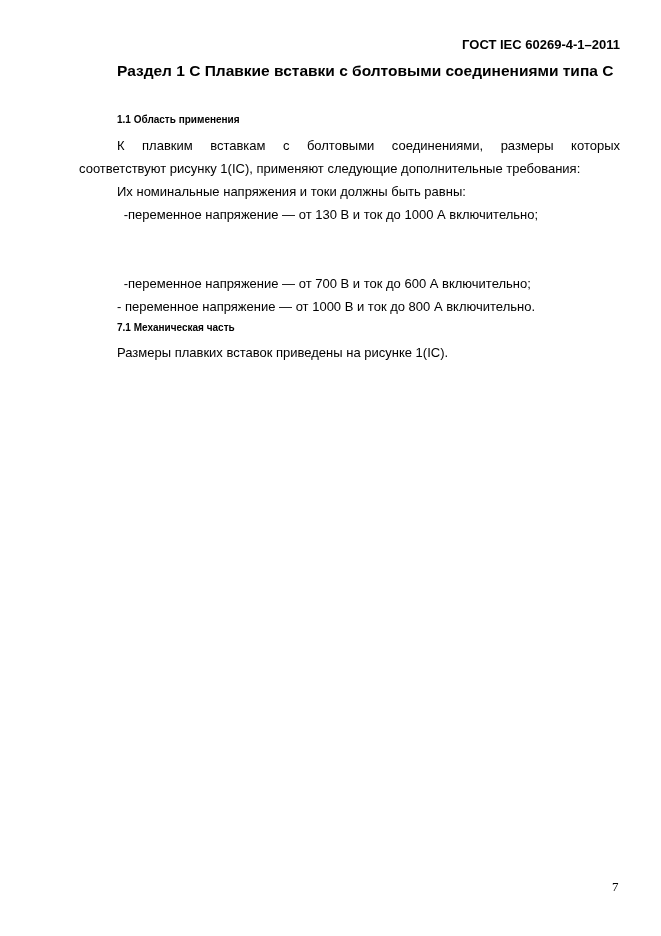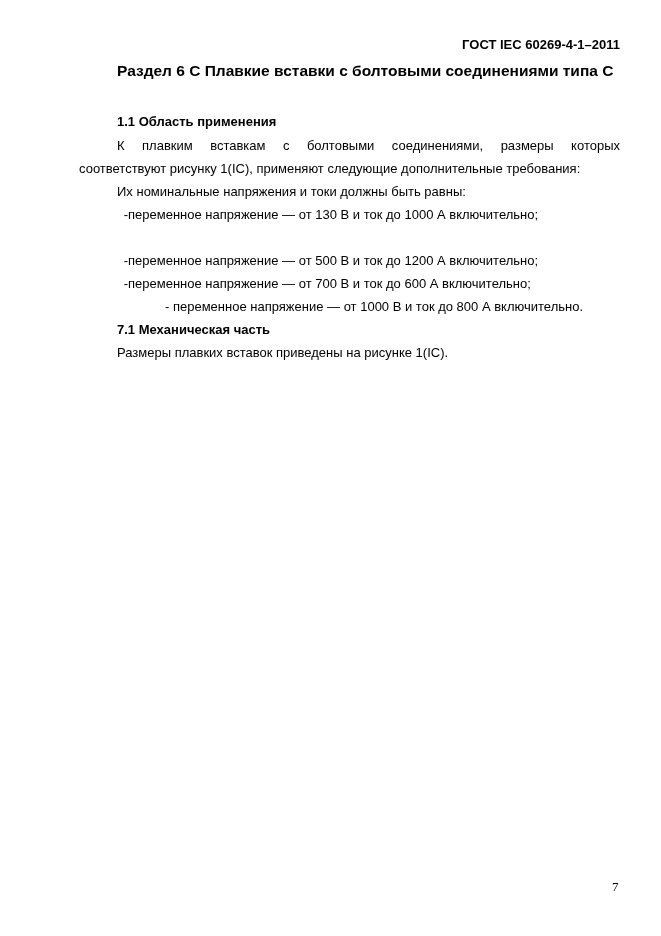--- a/index.html
+++ b/index.html
@@ -28,21 +28,21 @@
       position: absolute;
       left: 117px;
       top: 62px;
       font-size: 15.5px;
       font-weight: bold;
       white-space: nowrap;
     }
     .sub-heading {
       position: absolute;
       left: 117px;
-      font-size: 13px;
+      font-size: 10px;
       font-weight: bold;
       white-space: nowrap;
     }
     .para {
       position: absolute;
       font-size: 13px;
       white-space: nowrap;
     }
     .justified {
       position: absolute;
@@ -70,39 +70,36 @@
       font-size: 13px;
     }
   </style>
 </head>
 <body>
 
 <div class="page">
 
   <div class="header-code">ГОСТ IEC 60269-4-1–2011</div>
 
-  <div class="section-title">Раздел 6 С Плавкие вставки с болтовыми соединениями типа С</div>
+  <div class="section-title">Раздел 1 С Плавкие вставки с болтовыми соединениями типа С</div>
 
   <div class="sub-heading" style="top:114px;">1.1 Область применения</div>
 
   <div class="justified">К плавким вставкам с болтовыми соединениями, размеры которых</div>
   <div class="justified-line2">соответствуют рисунку 1(IC), применяют следующие дополнительные требования:</div>
 
   <div class="para" style="left:117px; top:184px;">Их номинальные напряжения и токи должны быть равны:</div>
 
   <div class="list-item" style="top:207px;">
     <span class="dash">-</span><span>переменное напряжение — от 130 В и ток до 1000 А включительно;</span>
   </div>
-  <div class="list-item" style="top:253px;">
-    <span class="dash">-</span><span>переменное напряжение — от 500 В и ток до 1200 А включительно;</span>
-  </div>
   <div class="list-item" style="top:276px;">
     <span class="dash">-</span><span>переменное напряжение — от 700 В и ток до 600 А включительно;</span>
   </div>
-  <div class="list-item" style="top:299px;margin-left:48px;">
+  <div class="list-item" style="top:299px;">
     <span>- переменное напряжение — от 1000 В и ток до 800 А включительно.</span>
   </div>
 
   <div class="sub-heading" style="top:322px;text-align:right;">7.1 Механическая часть</div>
 
   <div class="para" style="left:117px; top:345px;text-align:center;">Размеры плавких вставок приведены на рисунке 1(IC).</div>
 
   <div class="page-number">7</div>
 </div>
 

